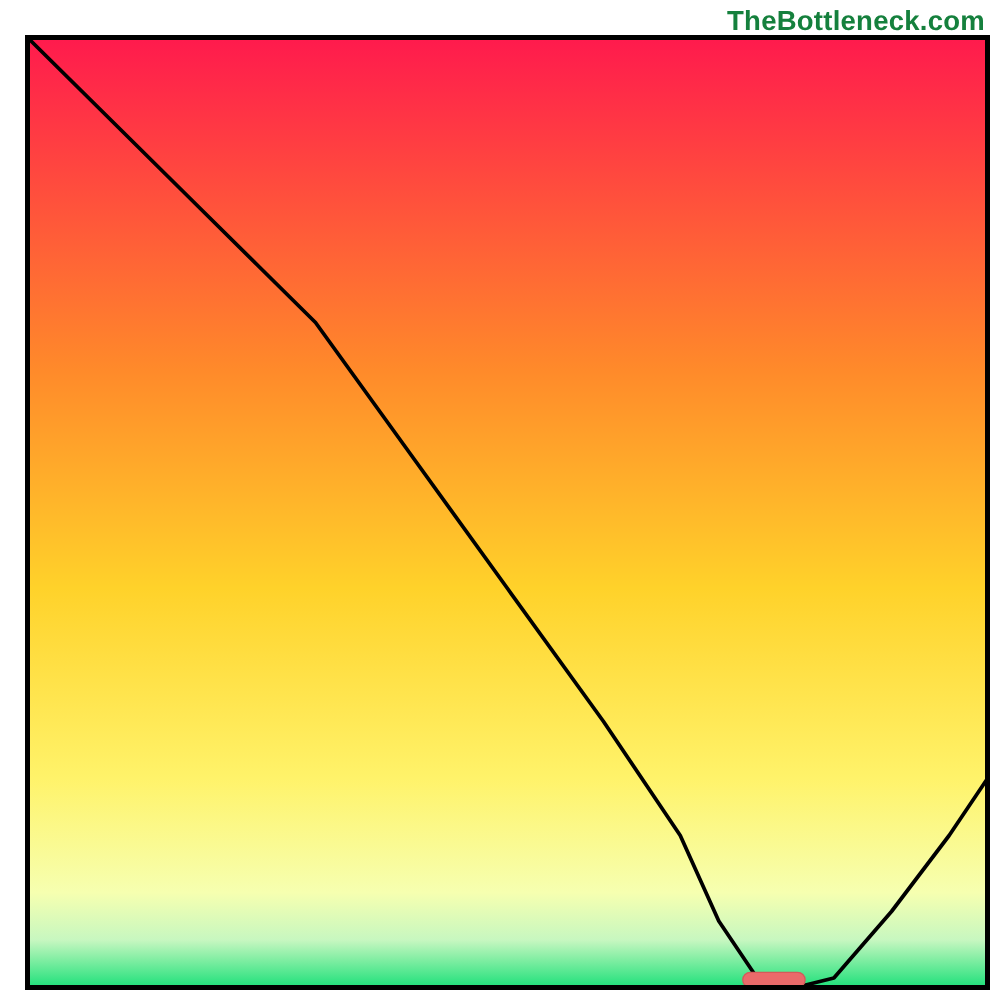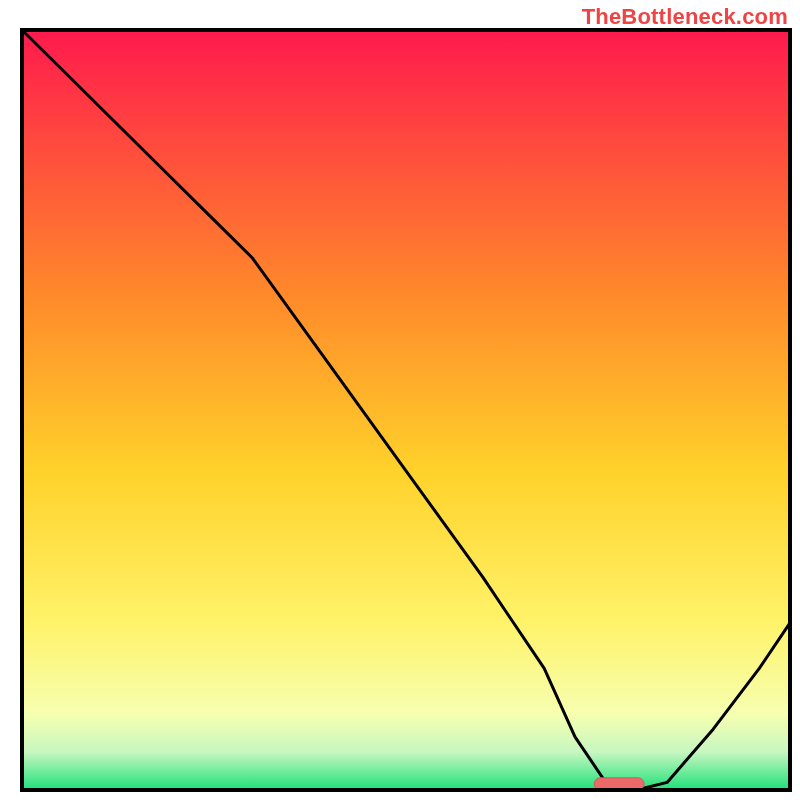--- a/index.html
+++ b/index.html
@@ -15,21 +15,21 @@
     position: relative;
     width: 800px;
     height: 800px;
   }
   .watermark {
     position: absolute;
     top: 4px;
     right: 12px;
     font-size: 22px;
     font-weight: 600;
-    color: #ef4444;
+    color: #15803d;
     letter-spacing: 0.2px;
     user-select: none;
   }
   svg {
     display: block;
   }
 </style>
 </head>
 <body>
 

